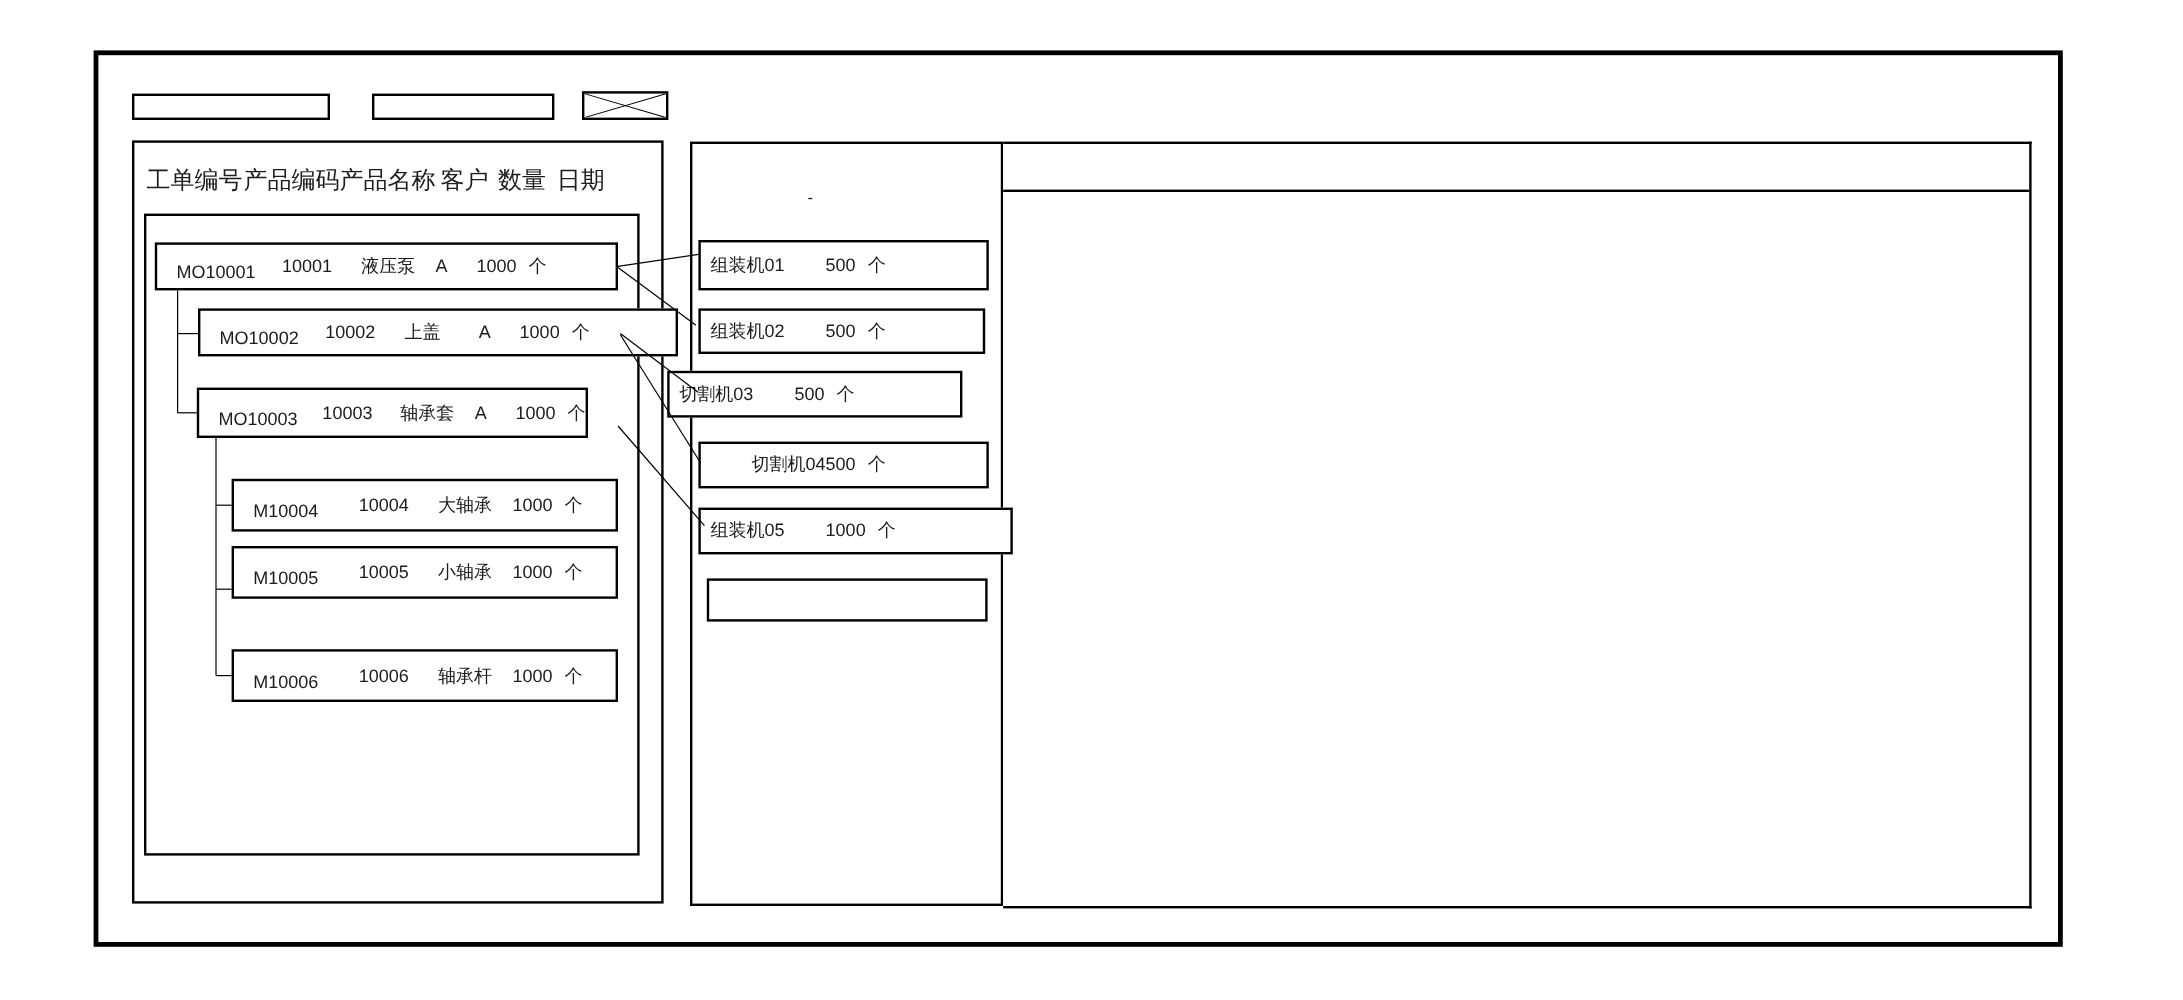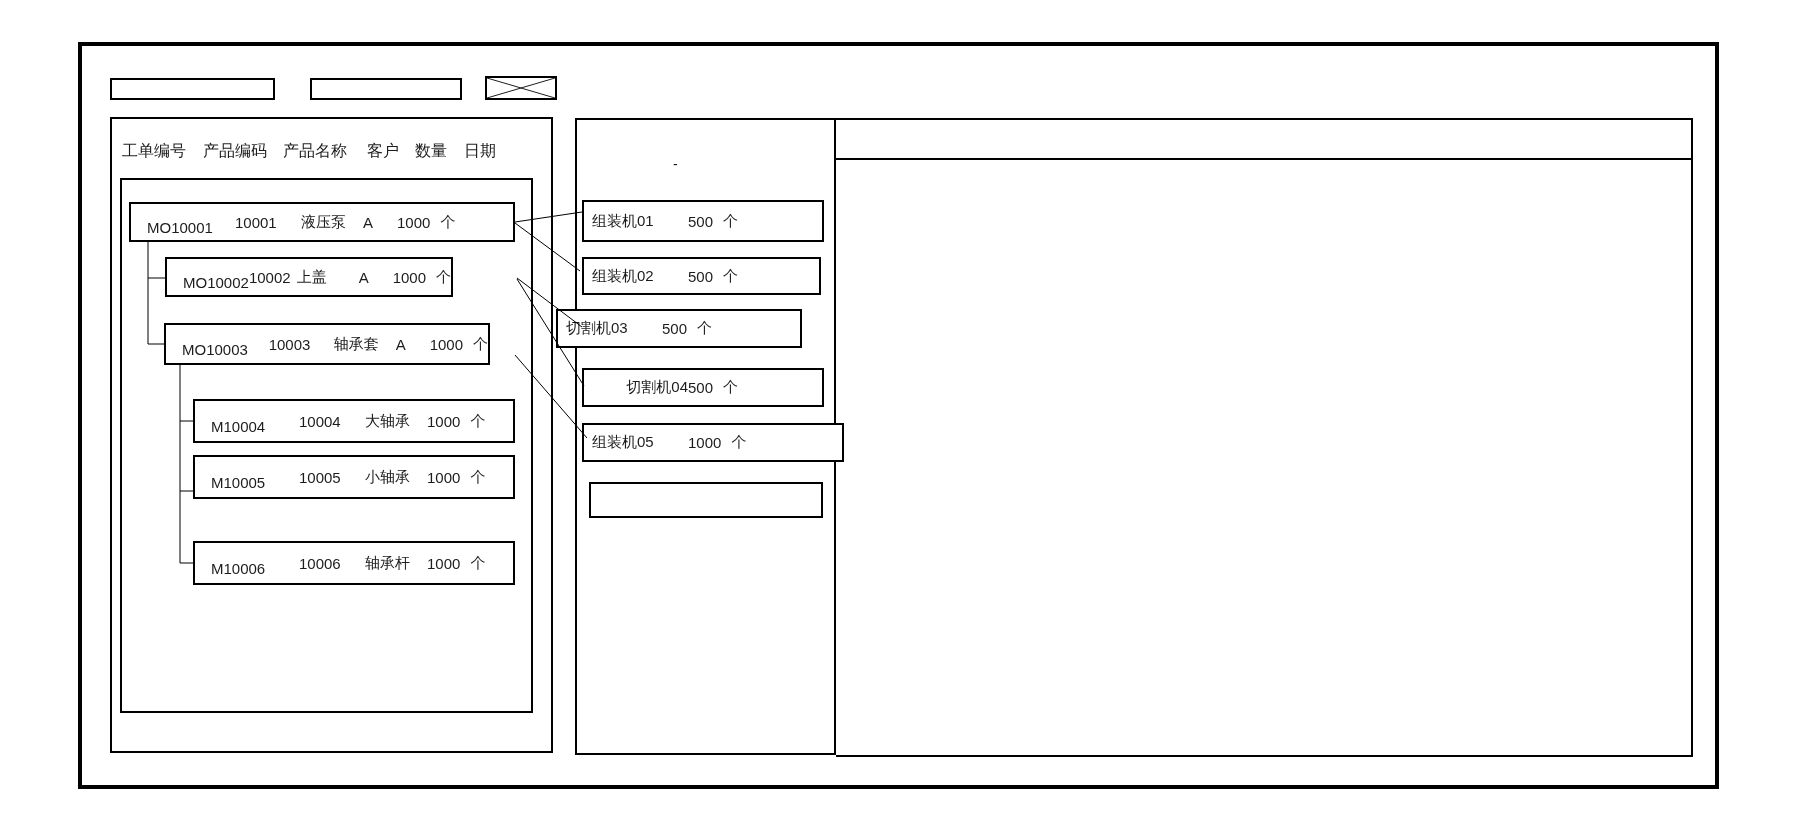--- a/index.html
+++ b/index.html
@@ -20,21 +20,21 @@
   .f-name{display:inline-block;min-width:48px;margin-right:14px;}
   .f-cust{display:inline-block;min-width:14px;margin-right:20px;}
   .f-cust:empty{display:none;}
   .f-qty{display:inline-block;margin-right:10px;}
   .mbox{
     border:2px solid #000;background:#fff;display:flex;align-items:center;
     font-size:15px;white-space:nowrap;padding-left:8px;z-index:3;
   }
   .m-name{display:inline-block;min-width:96px;}
   .m-qty{display:inline-block;margin-right:10px;}
-  .hdr{position:absolute;font-size:16px;line-height:18px;white-space:nowrap;}
+  .hdr{position:absolute;font-size:20px;line-height:18px;white-space:nowrap;}
   .overlay{position:absolute;left:0;top:0;width:1819px;height:833px;z-index:5;pointer-events:none;}
   .overlay line{stroke:#000;stroke-width:1;}
   .detail-header{height:38px;border-bottom:2px solid #000;}
   .stray{position:absolute;font-size:14px;line-height:14px;}
 </style>
 </head>
 <body>
 
 <div class="canvas">
 
@@ -61,21 +61,21 @@
   <div class="abs panel" style="left:120px;top:178px;width:413px;height:535px;"></div>
 
   <div class="abs node" style="left:129px;top:202px;width:386px;height:40px;">
     <span class="f-order">MO10001</span>
     <span class="f-code">10001</span>
     <span class="f-name">液压泵</span>
     <span class="f-cust">A</span>
     <span class="f-qty">1000</span>
     <span class="f-unit">个</span>
   </div>
-  <div class="abs node" style="left:165px;top:257px;width:288px;height:40px;">
+  <div class="abs node" style="left:165px;top:257px;width:400px;height:40px;">
     <span class="f-order">MO10002</span>
     <span class="f-code">10002</span>
     <span class="f-name">上盖</span>
     <span class="f-cust">A</span>
     <span class="f-qty">1000</span>
     <span class="f-unit">个</span>
   </div>
   <div class="abs node" style="left:164px;top:323px;width:326px;height:42px;">
     <span class="f-order">MO10003</span>
     <span class="f-code">10003</span>

